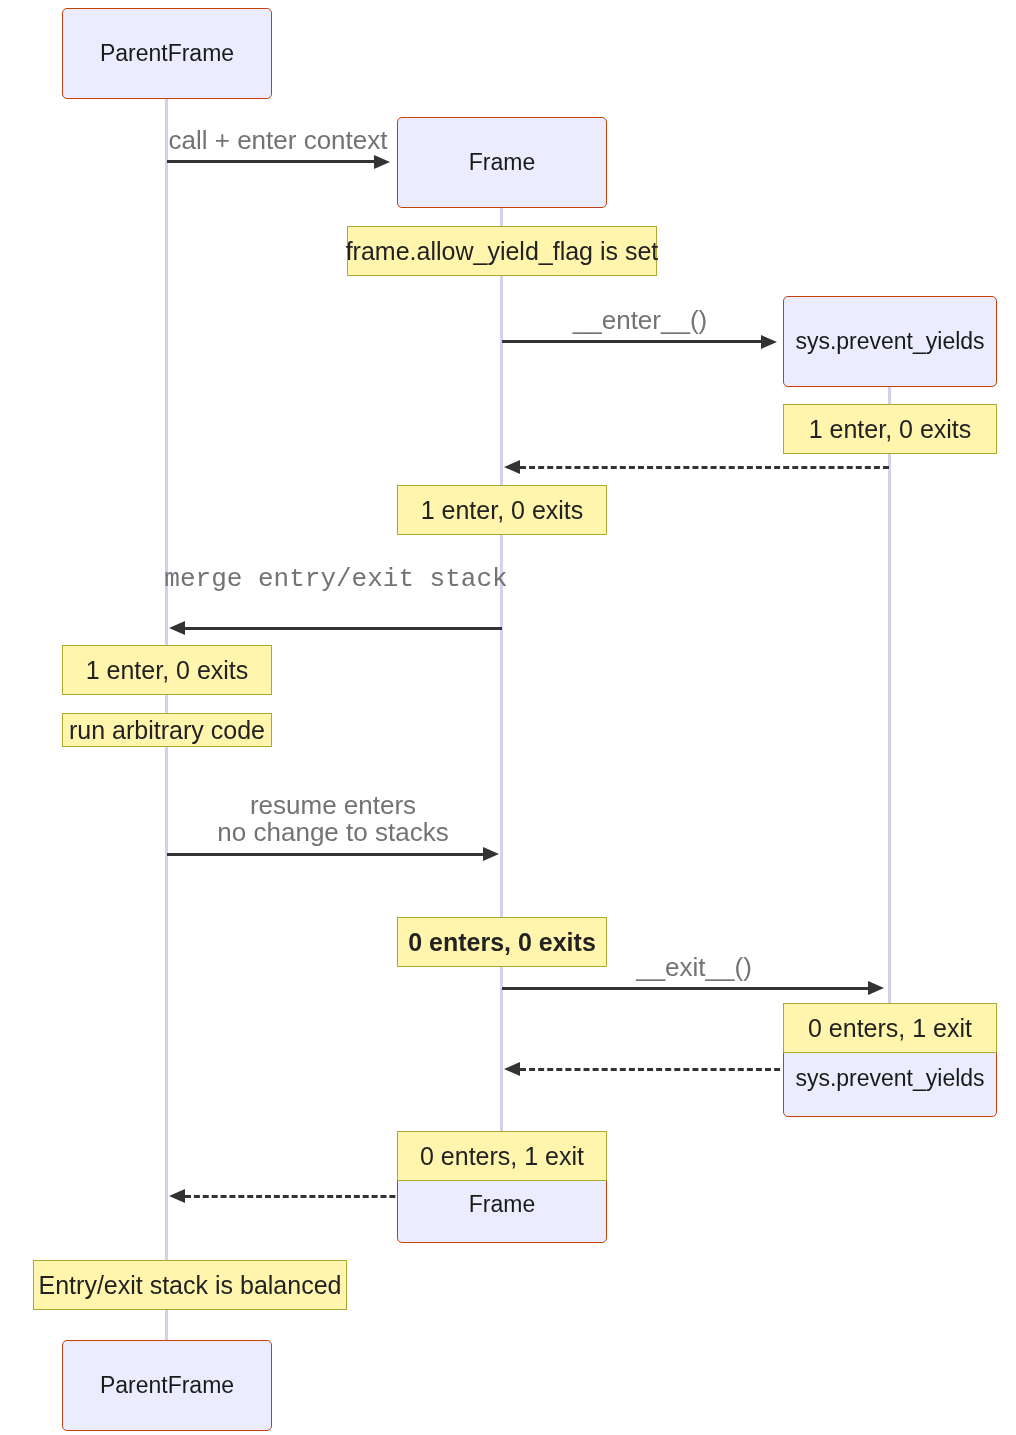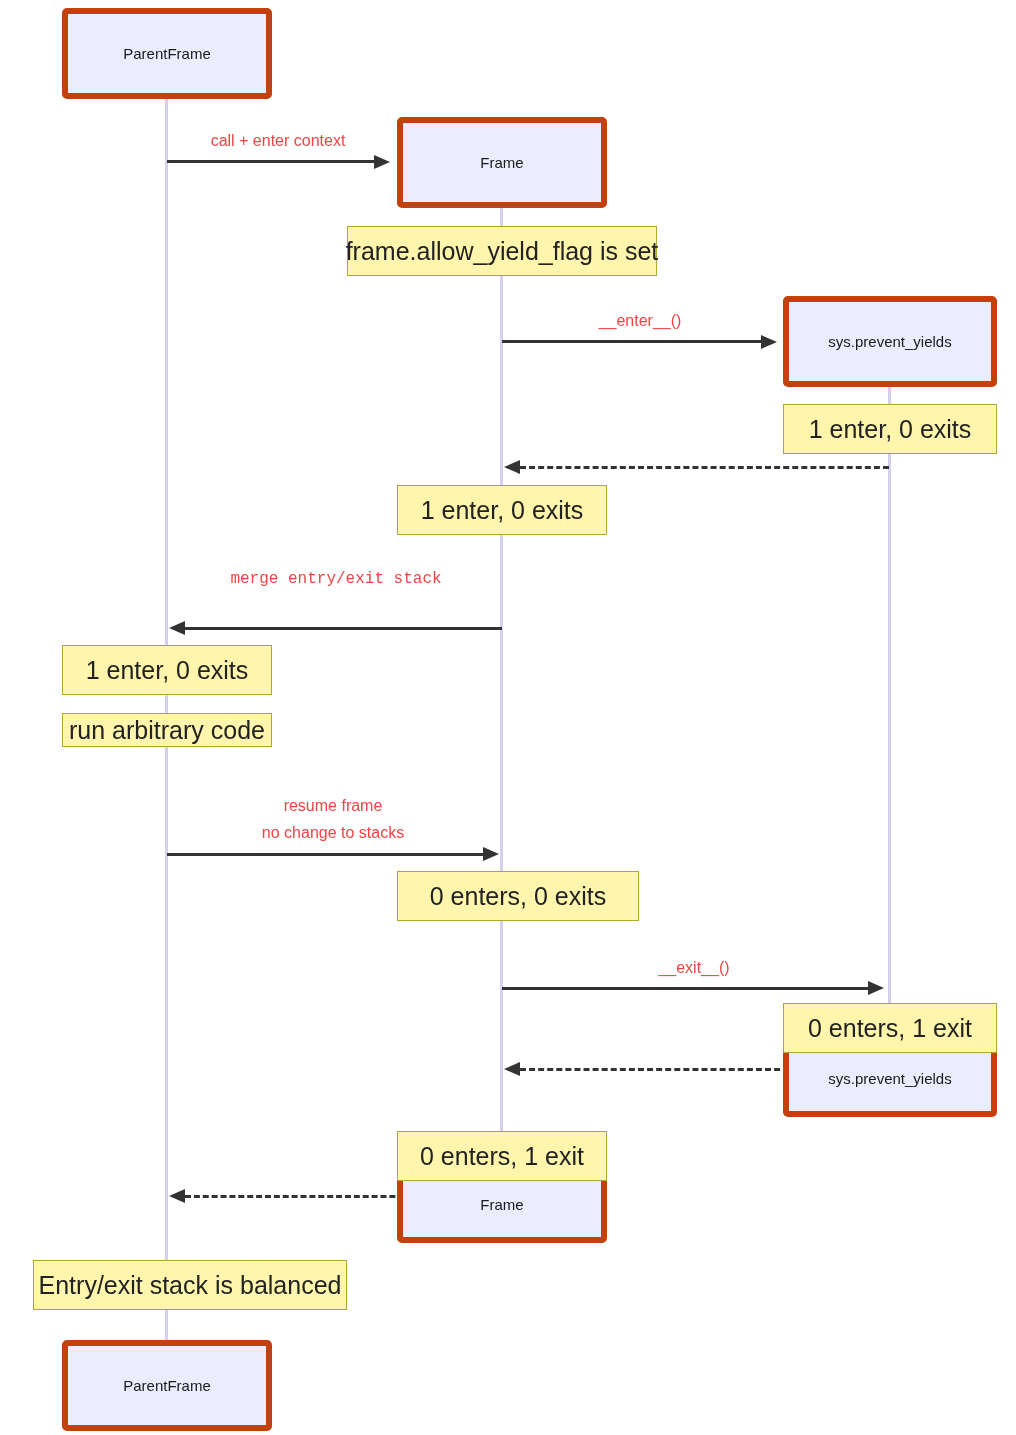--- a/index.html
+++ b/index.html
@@ -3,23 +3,23 @@
 <meta charset="utf-8">
 <style>
   html, body { margin:0; padding:0; background:#ffffff; }
   .diagram {
     position:relative; width:1016px; height:1435px;
     font-family:"Liberation Sans","DejaVu Sans",sans-serif;
     color:#333333; overflow:hidden; background:#ffffff;
   }
   .lifeline { position:absolute; width:3px; background:#d8cfee; z-index:1; }
   .actor {
-    position:absolute; background:#ECECFF; border:6px solid #c2410c;
+    position:absolute; background:#ECECFF; border:1px solid #c2410c;
     border-radius:5px; display:flex; align-items:center; justify-content:center;
-    font-size:15px; color:#1a1a1a; z-index:3; box-sizing:border-box;
+    font-size:23px; color:#1a1a1a; z-index:3; box-sizing:border-box;
   }
   .note {
     position:absolute; background:#FFF5AD; border:1px solid #AAAA33;
     display:flex; align-items:center; justify-content:center;
     font-size:25px; color:#222222; z-index:4; box-sizing:border-box;
     white-space:nowrap;
   }
   .msg-line { position:absolute; height:3px; background:#333333; z-index:2; }
   .msg-line-dashed { position:absolute; height:0; border-top:3px dashed #333333; z-index:2; }
   .head-right {
@@ -27,21 +27,21 @@
     border-top:7px solid transparent; border-bottom:7px solid transparent;
     border-left:16px solid #333333;
   }
   .head-left {
     position:absolute; width:0; height:0; z-index:2;
     border-top:7px solid transparent; border-bottom:7px solid transparent;
     border-right:16px solid #333333;
   }
   .msg-label {
     position:absolute; transform:translateX(-50%); text-align:center;
-    font-size:16px; line-height:27px; white-space:nowrap; z-index:2; color:#ef4444;
+    font-size:26px; line-height:27px; white-space:nowrap; z-index:2; color:#737373;
   }
 </style>
 </head>
 <body>
 
 <div class="diagram">
 
   <div class="lifeline" style="left:165px; top:99px;  height:1241px;"></div>
   <div class="lifeline" style="left:500px; top:208px; height:944px;"></div>
   <div class="lifeline" style="left:888px; top:387px; height:639px;"></div>
@@ -61,21 +61,21 @@
   <div class="msg-line-dashed" style="left:520px; top:466px; width:369px;"></div>
   <div class="head-left" style="left:504px; top:460px;"></div>
 
   <div class="msg-label" style="left:336px; top:566px;">
     <span style="display:block;font-family:Liberation Mono, monospace;">merge entry/exit stack</span>
   </div>
   <div class="msg-line" style="left:185px; top:627px; width:317px;"></div>
   <div class="head-left" style="left:169px; top:621px;"></div>
 
   <div class="msg-label" style="left:333px; top:792px;">
-    <span style="display:block;">resume frame</span>
+    <span style="display:block;">resume enters</span>
     <span style="display:block;">no change to stacks</span>
   </div>
   <div class="msg-line" style="left:167px; top:853px; width:317px;"></div>
   <div class="head-right" style="left:483px; top:847px;"></div>
 
   <div class="msg-label" style="left:694px; top:954px;">
     <span>__exit__()</span>
   </div>
   <div class="msg-line" style="left:502px; top:987px; width:367px;"></div>
   <div class="head-right" style="left:868px; top:981px;"></div>
@@ -113,21 +113,21 @@
   </div>
   <div class="note" style="left:397px; top:485px;  width:210px; height:50px;">
     <span>1 enter, 0 exits</span>
   </div>
   <div class="note" style="left:62px;  top:645px;  width:210px; height:50px;">
     <span>1 enter, 0 exits</span>
   </div>
   <div class="note" style="left:62px;  top:713px;  width:210px; height:34px;">
     <span>run arbitrary code</span>
   </div>
-  <div class="note" style="left:397px; top:871px;  width:242px; height:50px;">
+  <div class="note" style="left:397px; top:917px;  width:210px; height:50px;font-weight:bold;">
     <span>0 enters, 0 exits</span>
   </div>
   <div class="note" style="left:783px; top:1003px; width:214px; height:50px;">
     <span>0 enters, 1 exit</span>
   </div>
   <div class="note" style="left:397px; top:1131px; width:210px; height:50px;">
     <span>0 enters, 1 exit</span>
   </div>
   <div class="note" style="left:33px;  top:1260px; width:314px; height:50px;">
     <span>Entry/exit stack is balanced</span>

